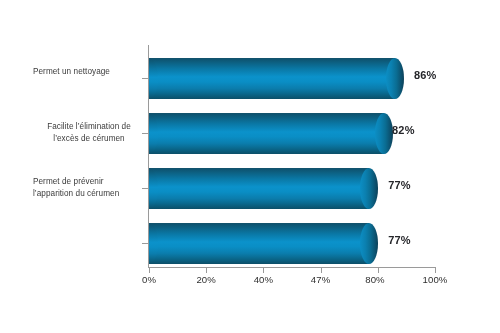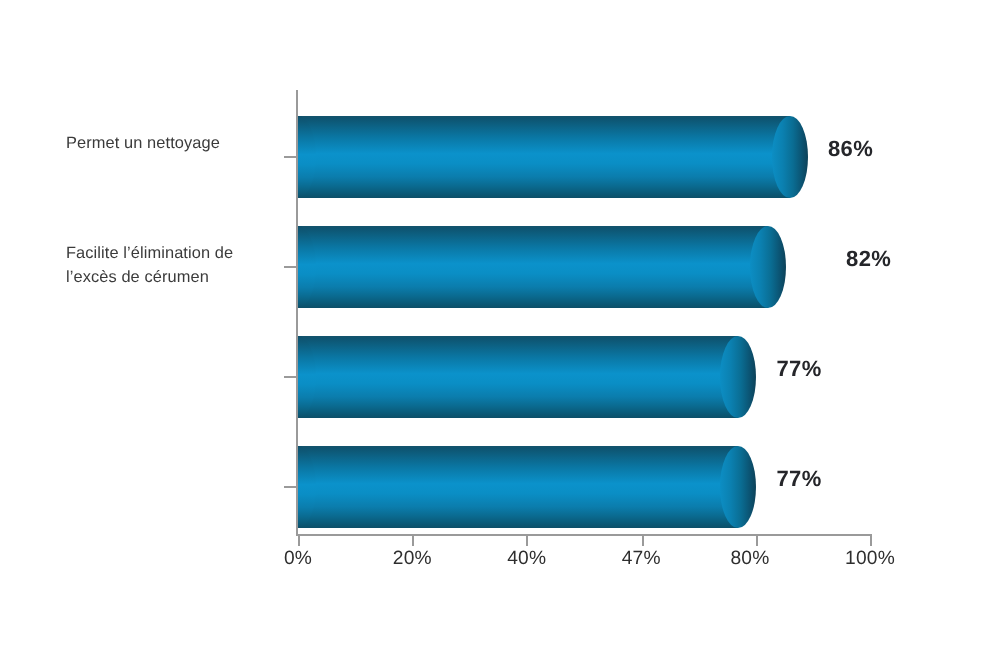--- a/index.html
+++ b/index.html
@@ -178,23 +178,27 @@
   }
 </style>
 </head>
 <body>
 
 <div id="chart-root">
 
   <div class="cat-label" style="top:66px;">
     <div>Permet un nettoyage</div>
   </div>
-  <div class="cat-label" style="top:121px;">
+  <div class="cat-label" style="top:121px;text-align:center;">
     <div>Facilite l’élimination de</div>
     <div>l’excès de cérumen</div>
+  </div>
+  <div class="cat-label" style="top:176px;">
+    <div>Permet de prévenir</div>
+    <div>l’apparition du cérumen</div>
   </div>
 
   <div class="axis-vline"></div>
   <div class="axis-hline"></div>
 
   <div class="ytick" style="top:78px;"></div>
   <div class="ytick" style="top:133px;"></div>
   <div class="ytick" style="top:188px;"></div>
   <div class="ytick" style="top:243px;"></div>
 
@@ -225,21 +229,21 @@
   <div class="bar" id="bar-3" style="top: 223px; left: 149px; width: 229.22px;">
     <div class="bar-body"></div>
     <div class="bar-top-line"></div>
     <div class="bar-cap-right"></div>
     <div class="bar-clip-left">
       <div class="bar-cap-left"></div>
     </div>
   </div>
 
   <div class="value-label" id="vlabel-0" style="top: 69px; left: 413.96px;">86%</div>
-  <div class="value-label" id="vlabel-1" style="top: 124px; left: 423px;">82%</div>
+  <div class="value-label" id="vlabel-1" style="top: 124px; left: 392px;">82%</div>
   <div class="value-label" id="vlabel-2" style="top: 179px; left: 388.22px;">77%</div>
   <div class="value-label" id="vlabel-3" style="top: 234px; left: 388.22px;">77%</div>
 
   <div id="xticks-layer">
       <div class="xtick" style="left: 149px;"></div>
       <div class="xtick-label" style="left: 129px;">0%</div>
       <div class="xtick" style="left: 206.2px;"></div>
       <div class="xtick-label" style="left: 186.2px;">20%</div>
       <div class="xtick" style="left: 263.4px;"></div>
       <div class="xtick-label" style="left: 243.4px;">40%</div>

